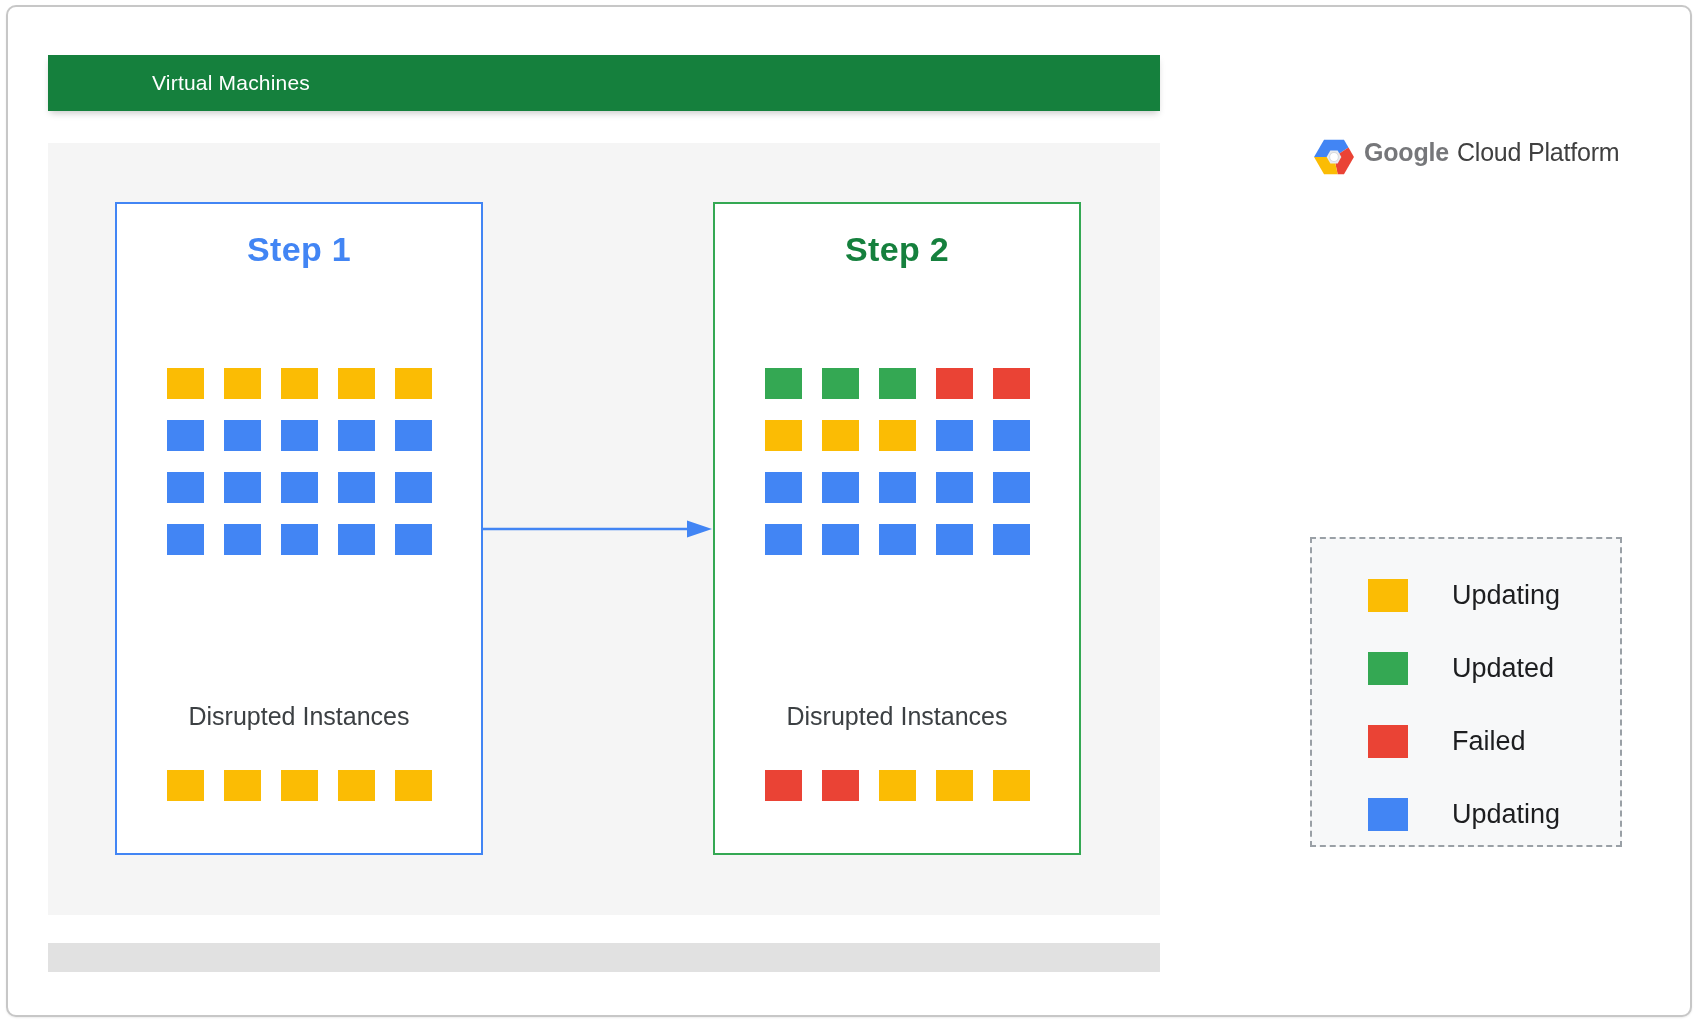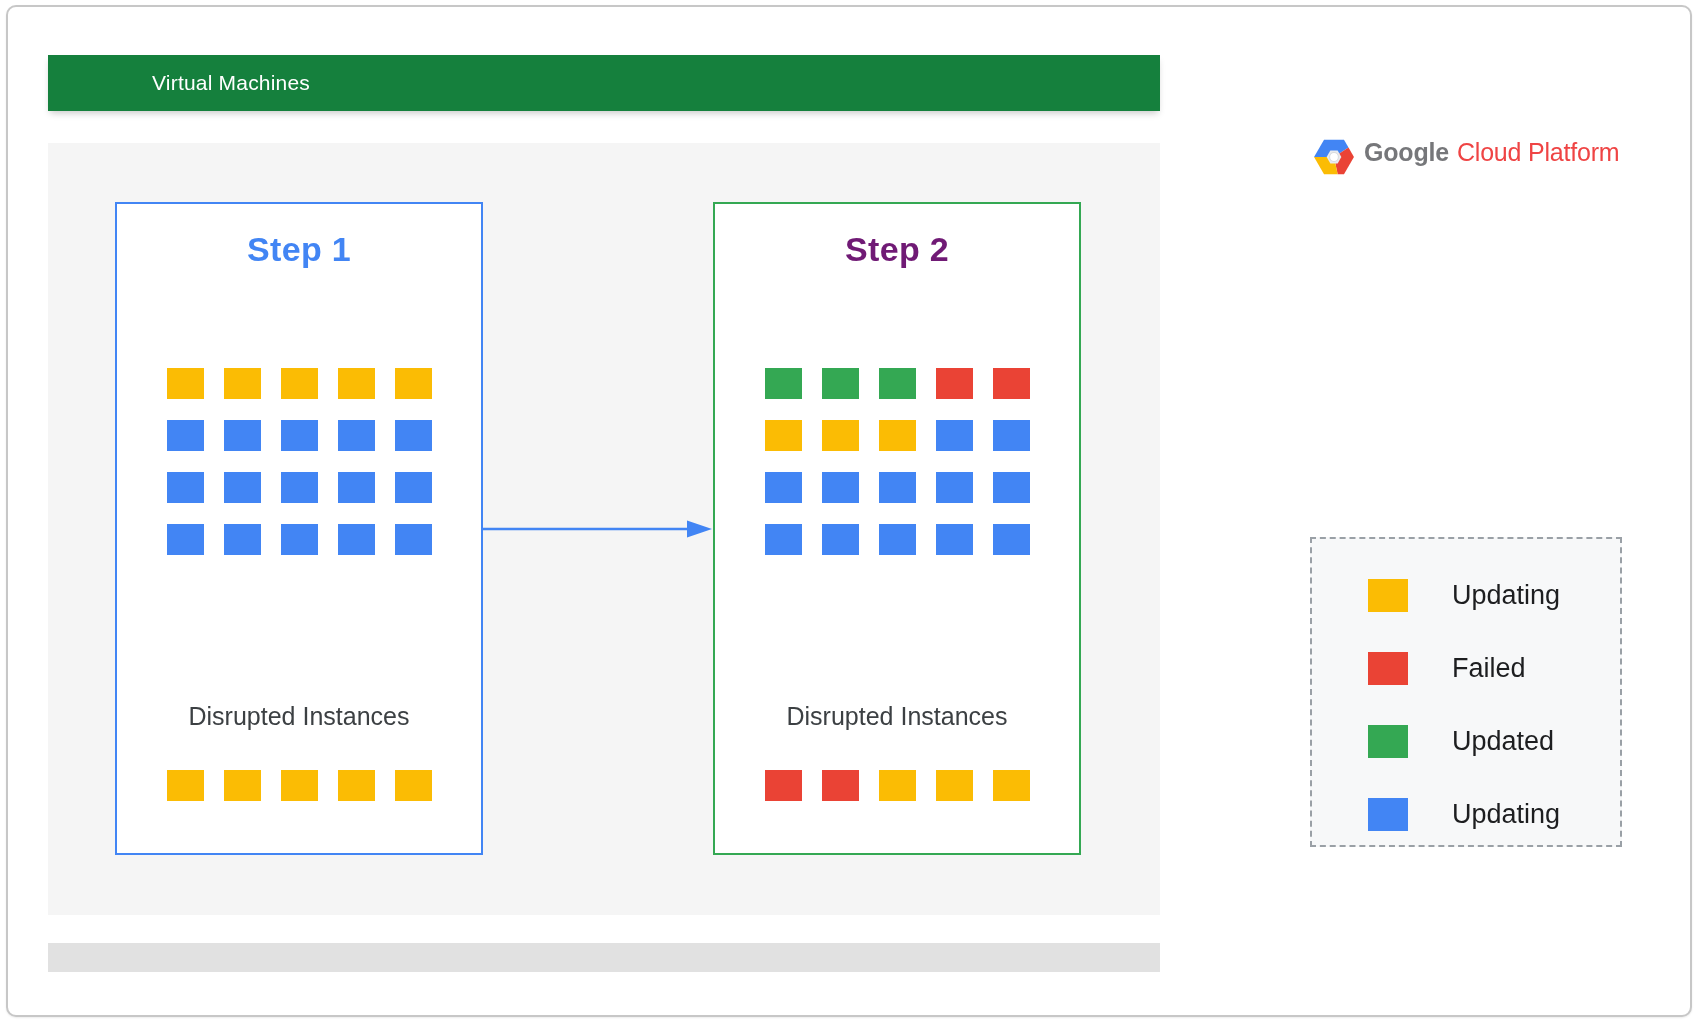--- a/index.html
+++ b/index.html
@@ -73,21 +73,21 @@
   .gcp-logo {
     position: absolute; left: 1305px; top: 131px;
     height: 40px; display: flex; align-items: flex-start;
   }
   .logo-google {
     margin-left: 9px; font-size: 25px; font-weight: bold;
     color: #76777a; letter-spacing: -0.2px;
   }
   .logo-product {
     margin-left: 8px; font-size: 25px; font-weight: 400;
-    color: #ef4444; letter-spacing: -0.2px;
+    color: #404040; letter-spacing: -0.2px;
   }
   
   .legend {
     position: absolute; left: 1302px; top: 530px;
     width: 312px; height: 310px; box-sizing: border-box;
     border: 2px dashed #9aa0a6; background: #f7f8f9;
     padding: 40px 0 0 56px;
     display: flex; flex-direction: column; gap: 40px;
   }
   .legend-item { display: flex; align-items: center; height: 33px; }
@@ -150,21 +150,21 @@
         <div class="sq" style="background: rgb(251, 188, 4);"></div>
       </div>
   </section>
 
   <svg class="arrow" width="230" height="30">
     <line x1="0" y1="15" x2="206" y2="15"></line>
     <polygon points="204,6.5 229,15 204,23.5"></polygon>
   </svg>
 
   <section class="step-box pos-1" style="border-color: rgb(52, 168, 83);">
-    <h2 class="step-title" style="color: #701a75;">Step 2</h2>
+    <h2 class="step-title" style="color: #15803d;">Step 2</h2>
     <div class="grid">
         <div class="sq" style="background: rgb(52, 168, 83);"></div>
         <div class="sq" style="background: rgb(52, 168, 83);"></div>
         <div class="sq" style="background: rgb(52, 168, 83);"></div>
         <div class="sq" style="background: rgb(234, 67, 53);"></div>
         <div class="sq" style="background: rgb(234, 67, 53);"></div>
         <div class="sq" style="background: rgb(251, 188, 4);"></div>
         <div class="sq" style="background: rgb(251, 188, 4);"></div>
         <div class="sq" style="background: rgb(251, 188, 4);"></div>
         <div class="sq" style="background: rgb(66, 133, 244);"></div>
@@ -189,28 +189,28 @@
         <div class="sq" style="background: rgb(251, 188, 4);"></div>
       </div>
   </section>
 
   <div class="legend" id="legend">
       <div class="legend-item">
         <span class="swatch" style="background: rgb(251, 188, 4);"></span>
         <span class="legend-label">Updating</span>
       </div>
       <div class="legend-item">
+        <span class="swatch" style="background: rgb(52, 168, 83);"></span>
+        <span class="legend-label">Updated</span>
+      </div>
+      <div class="legend-item">
         <span class="swatch" style="background: rgb(234, 67, 53);"></span>
         <span class="legend-label">Failed</span>
       </div>
       <div class="legend-item">
-        <span class="swatch" style="background: rgb(52, 168, 83);"></span>
-        <span class="legend-label">Updated</span>
-      </div>
-      <div class="legend-item">
         <span class="swatch" style="background: rgb(66, 133, 244);"></span>
         <span class="legend-label">Updating</span>
       </div>
     </div>
 
   <div class="bottom-bar"></div>
 
 </div>
 
 </body></html>

